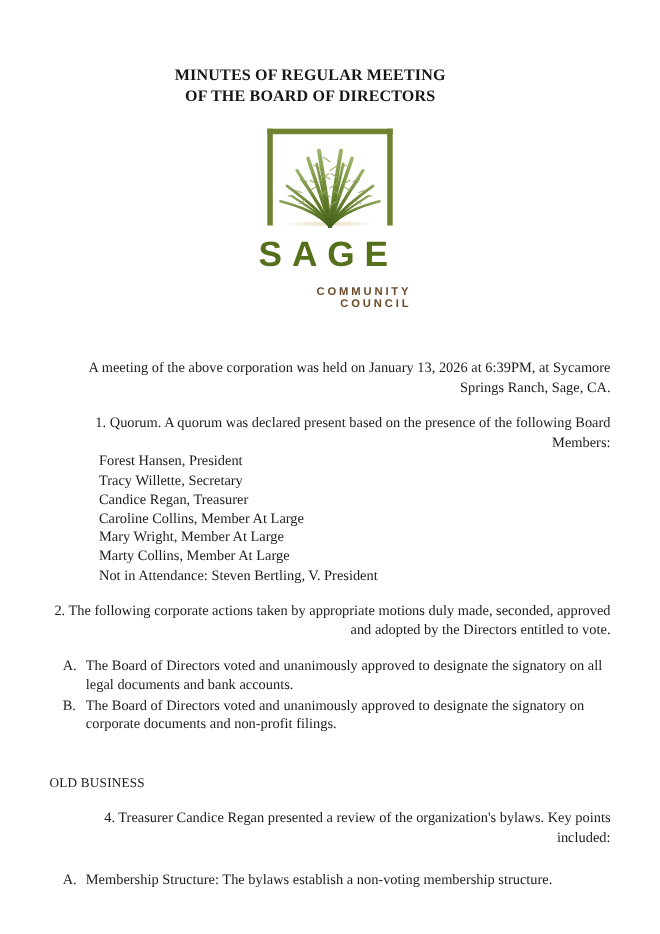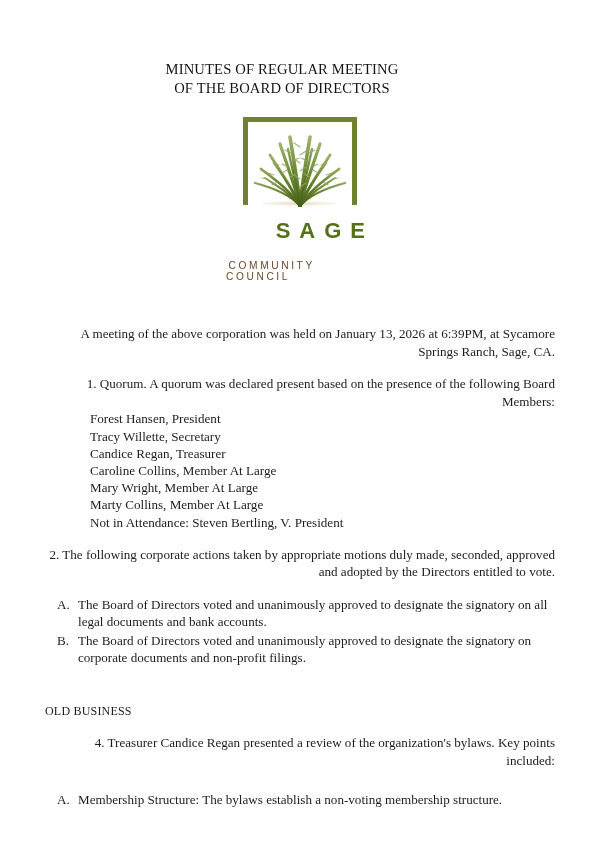--- a/index.html
+++ b/index.html
@@ -17,21 +17,21 @@
     color: #1a1a1a;
   }
 
   
   .doc-title {
     position: absolute;
     left: 0;
     top: 60px;
     width: 564px;
     text-align: center;
-    font-weight: normal;
+    font-weight: bold;
     font-size: 14.6px;
     line-height: 19px;
     letter-spacing: 0.15px;
     color: #151515;
   }
   .doc-title .tl {
     display: block;
   }
 
   
@@ -87,37 +87,37 @@
     width: 74px;
     height: 5px;
     border-radius: 50%;
     background: radial-gradient(ellipse at center, #e8dcc0 0%, rgba(240,232,212,0.55) 55%, rgba(255,255,255,0) 100%);
   }
   .logo-word {
     position: absolute;
     left: 0;
     top: 97px;
     width: 148px;
-    text-align: right;
+    text-align: left;
     font-family: "Liberation Sans", "DejaVu Sans", sans-serif;
     font-weight: bold;
-    font-size: 22px;
+    font-size: 32px;
     letter-spacing: 9px;
     text-indent: 9px;
     color: #55701a;
     line-height: 34px;
   }
   .logo-sub {
     position: absolute;
     left: 0;
     top: 143px;
     width: 148px;
-    text-align: left;
+    text-align: right;
     font-family: "Liberation Sans", "DejaVu Sans", sans-serif;
-    font-weight: normal;
+    font-weight: bold;
     font-size: 10.2px;
     letter-spacing: 2.6px;
     text-indent: 2.6px;
     color: #6b4a2a;
   }
 
   
   .body-text {
     position: absolute;
     left: 45px;

